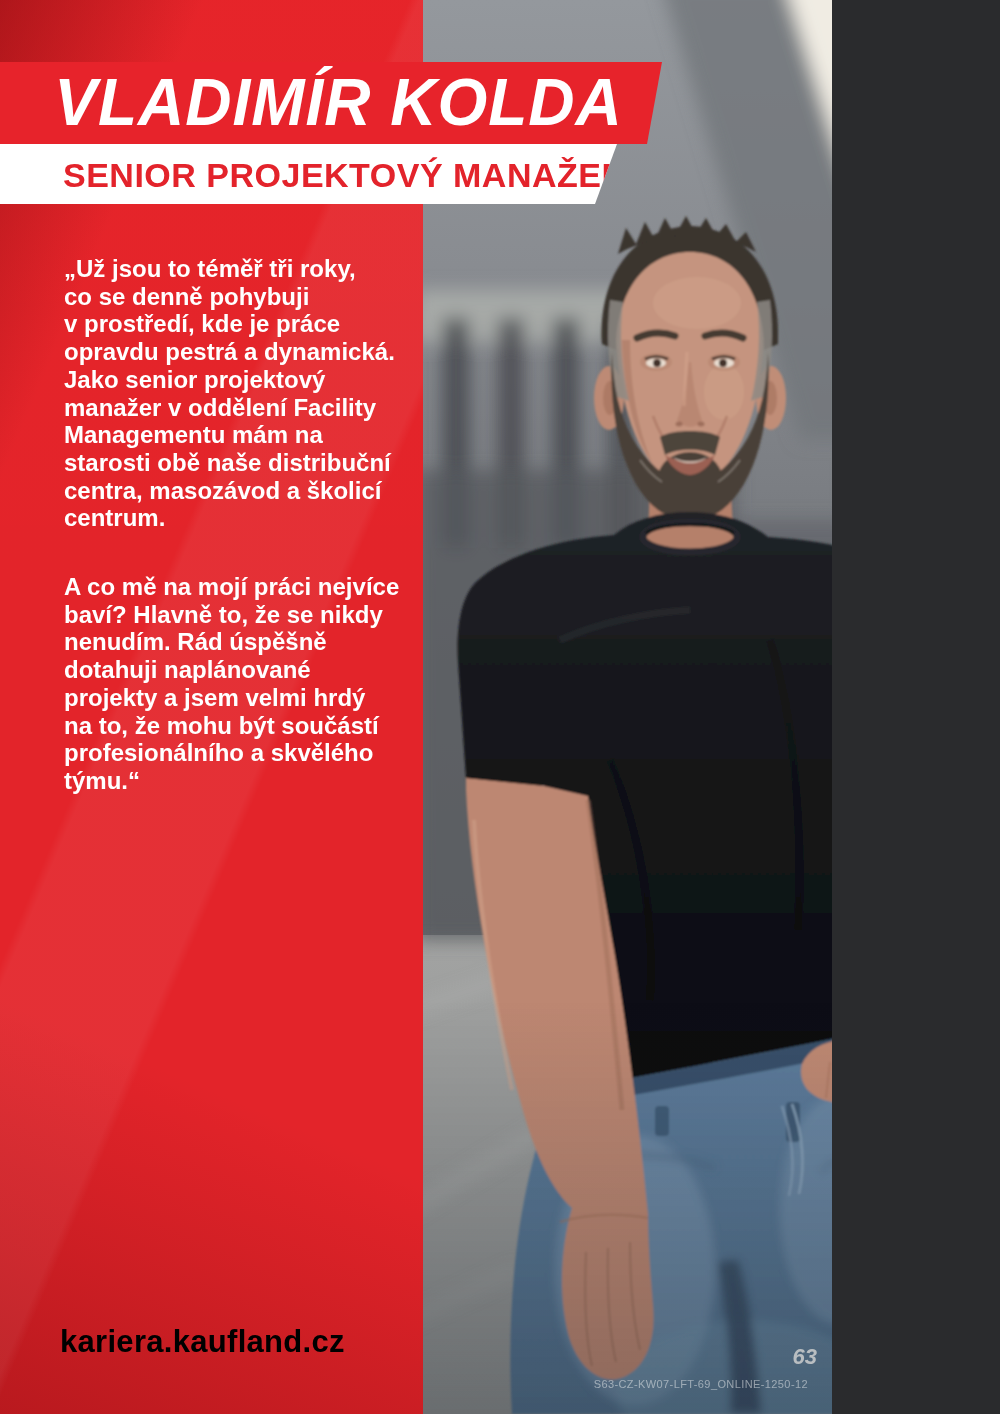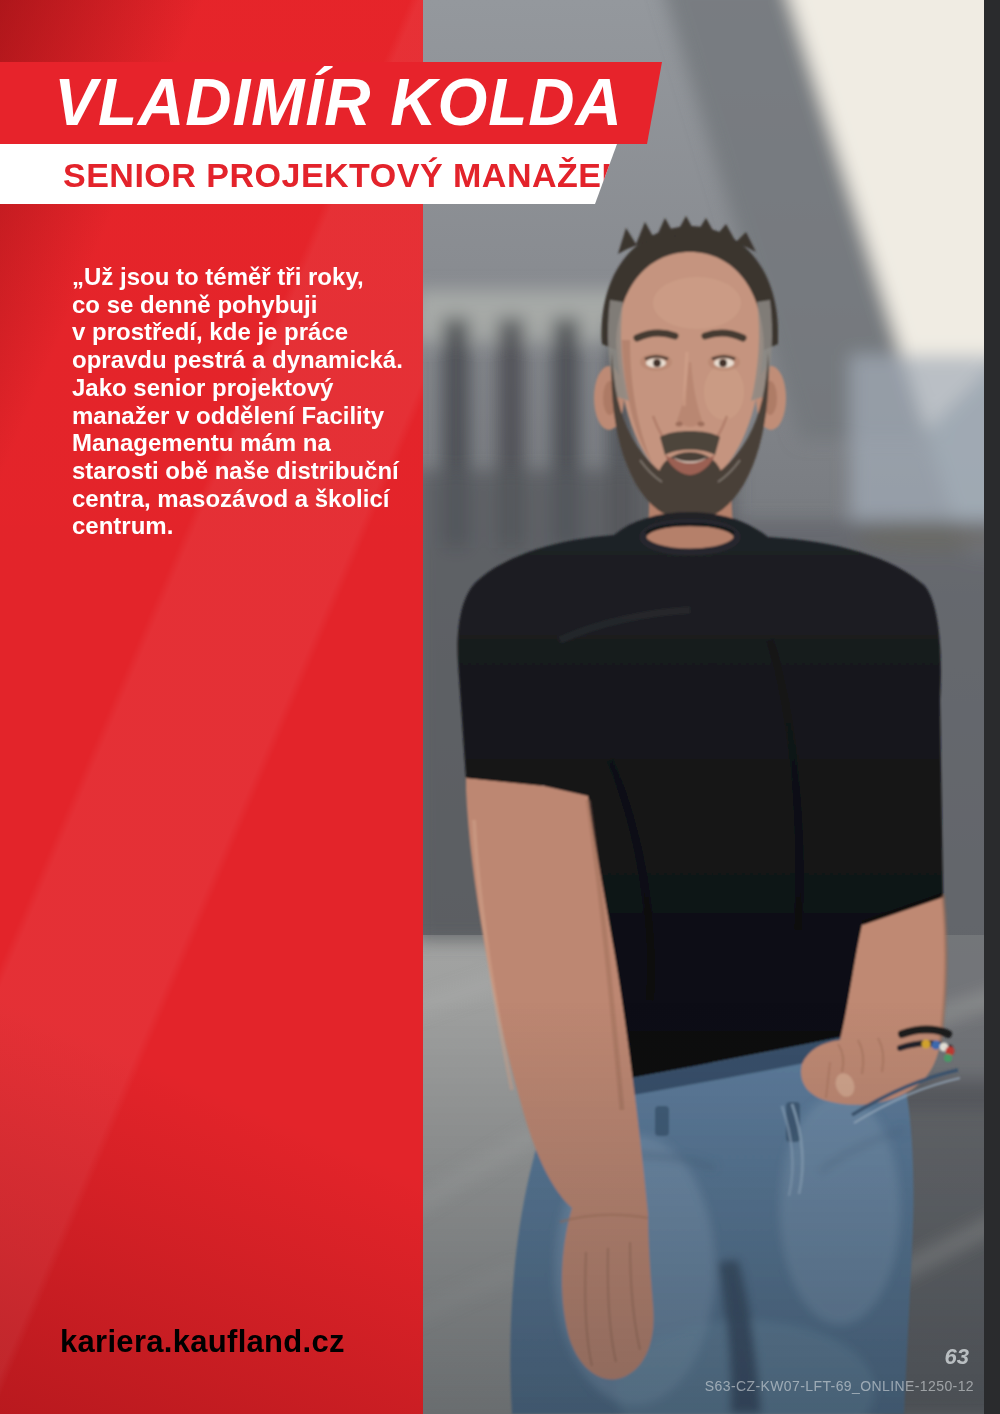--- a/index.html
+++ b/index.html
@@ -1,17 +1,17 @@
 <!DOCTYPE html>
 <html><head>
 <meta charset="utf-8">
 <style>
   html,body{margin:0;padding:0;background:#2a2b2d;}
   .page{
-    position:relative;width:984px;height:1414px;overflow:hidden;
+    position:relative;width:832px;height:1414px;overflow:hidden;
     font-family:"Liberation Sans",sans-serif;background:#85888c;
   }
   
   .photo-svg{position:absolute;left:0;top:0;width:1000px;height:1414px;z-index:0;}
   
   .red-panel{
     position:absolute;left:0;top:0;width:423px;height:1414px;z-index:1;
     background-color:#e3242a;
     background-image:
       linear-gradient(113deg, rgba(120,8,12,.50) 0%, rgba(120,8,12,0) 20%),
@@ -35,37 +35,37 @@
     background:#ffffff;
     clip-path:polygon(0 0,100% 0,calc(100% - 22px) 100%,0 100%);
   }
   .banner-role .txt{
     display:block;padding-left:63px;line-height:62px;
     font-size:34px;font-weight:bold;color:#e3232b;letter-spacing:.5px;white-space:nowrap;
   }
   
   .quote{position:absolute;left:60px;top:251px;width:380px;z-index:3;color:#ffffff;}
   .quote p{
-    margin:12px;font-size:24px;line-height:27.7px;font-weight:bold;
+    margin:4px;font-size:24px;line-height:27.7px;font-weight:bold;
     letter-spacing:0;white-space:pre-line;
   }
   .quote p:nth-child(1){margin-bottom:41px;}
   .quote p:nth-child(2){margin-bottom:30px;}
   
   .website{
     position:absolute;left:60px;top:1324px;z-index:3;color:#000000;
     font-size:31px;font-weight:bold;letter-spacing:.3px;white-space:nowrap;
   }
   .page-number{
     position:absolute;right:15px;top:1344px;z-index:3;color:#b9bec1;
     font-size:22px;font-weight:bold;text-align:right;font-style:italic;
   }
   .print-code{
-    position:absolute;right:10px;top:1378px;z-index:3;color:rgba(225,229,232,.55);
-    font-size:14px;letter-spacing:.4px;white-space:nowrap;
+    position:absolute;right:24px;top:1378px;z-index:3;color:rgba(225,229,232,.55);
+    font-size:11px;letter-spacing:.4px;white-space:nowrap;
   }
 </style>
 </head>
 <body>
 
 <div class="page">
 
   <svg class="photo-svg" viewBox="0 0 1000 1414" preserveAspectRatio="none" aria-hidden="true">
     <defs>
       <linearGradient id="g-wall" x1="0" y1="0" x2="0" y2="1">
@@ -244,19 +244,27 @@
     <p>„Už jsou to téměř tři roky,
 co se denně pohybuji
 v prostředí, kde je práce
 opravdu pestrá a dynamická.
 Jako senior projektový
 manažer v oddělení Facility
 Managementu mám na
 starosti obě naše distribuční
 centra, masozávod a školicí
 centrum.</p>
+    <p>A co mě na mojí práci nejvíce
+baví? Hlavně to, že se nikdy
+nenudím. Rád úspěšně
+dotahuji naplánované
+projekty a jsem velmi hrdý
+na to, že mohu být součástí
+profesionálního a skvělého
+týmu.“</p>
   </div>
 
   <div class="website">kariera.kaufland.cz</div>
   <div class="page-number">63</div>
   <div class="print-code">S63-CZ-KW07-LFT-69_ONLINE-1250-12</div>
 
 </div>
 
 </body></html>

